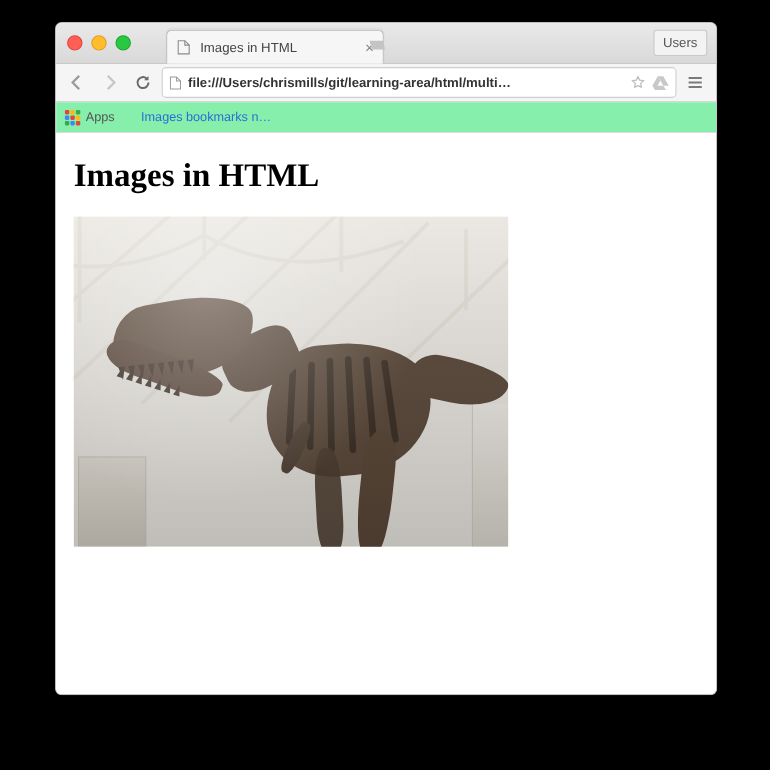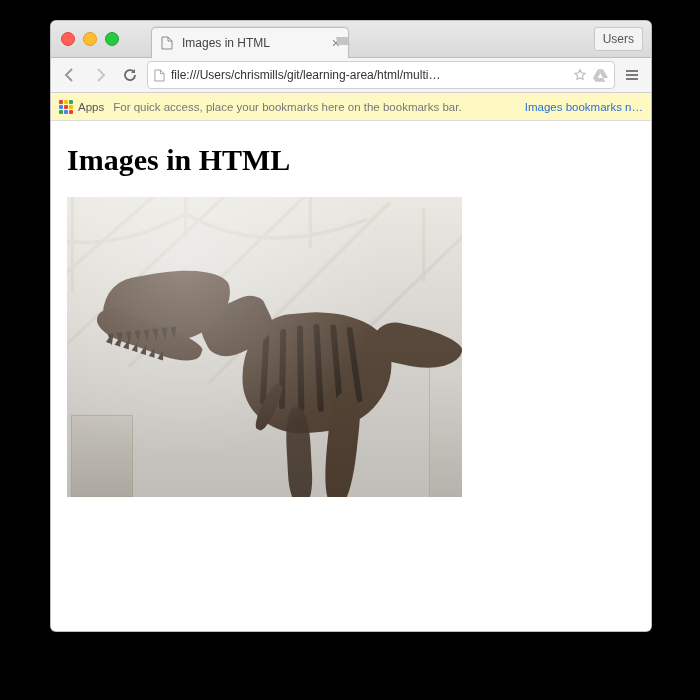--- a/index.html
+++ b/index.html
@@ -27,33 +27,33 @@
   .tab .favicon{width:14px;height:14px;display:flex;align-items:center;justify-content:center;color:#777;}
   .tab .title{flex:1;white-space:nowrap;overflow:hidden;text-overflow:ellipsis;}
   .tab .close{font-size:14px;color:#888;}
   .newtab{position:absolute;left:282px;top:10px;width:20px;height:20px;color:#888;display:flex;align-items:center;justify-content:center;}
   .profile{
     position:absolute;right:8px;top:6px;height:22px;padding:0 8px;
     background:#f3f3f3;border:1px solid #c8c8c8;border-radius:3px;
     font-size:12px;color:#555;display:flex;align-items:center;
   }
   
-  .toolbar{height:34px;background:#f5f5f5;border-bottom:1px solid #d0d0d0;display:flex;align-items:center;padding:0 6px;gap:4px;}
+  .toolbar{height:34px;background:#f5f5f5;border-bottom:1px solid #d0d0d0;display:flex;align-items:center;padding:0 6px;gap:4px;font-weight:bold;}
   .navbtn{width:26px;height:26px;display:flex;align-items:center;justify-content:center;color:#9a9a9a;}
   .navbtn.active{color:#5c5c5c;}
   .omnibox{
     flex:1;height:26px;border:1px solid #cfcfcf;border-radius:4px;background:#fff;
     display:flex;align-items:center;padding:0 6px;font-size:12px;color:#555;gap:6px;
   }
   .omni-icon{font-size:13px;color:#888;flex:0 0 auto;}
   .omni-url{flex:1;white-space:nowrap;overflow:hidden;text-overflow:ellipsis;color:#333;}
   .omni-right{display:flex;gap:6px;align-items:center;color:#bbb;}
   .menu-btn{width:26px;height:26px;display:flex;align-items:center;justify-content:center;color:#7a7a7a;}
   
-  .bookbar{height:27px;background:#fef9c3;border-bottom:1px solid #dcdcdc;display:flex;align-items:center;font-size:11.5px;color:#555;padding:0 8px;gap:9px;}
+  .bookbar{height:27px;background:#86efac;border-bottom:1px solid #dcdcdc;display:flex;align-items:center;font-size:11.5px;color:#555;padding:0 8px;gap:24px;}
   .apps{display:flex;align-items:center;gap:5px;}
   .apps-grid{width:14px;height:14px;display:grid;grid-template-columns:repeat(3,1fr);grid-template-rows:repeat(3,1fr);gap:1px;}
   .apps-grid span{width:100%;height:100%;border-radius:1px;}
   .bm-hint{color:#777;flex:1;white-space:nowrap;overflow:hidden;text-overflow:ellipsis;}
   .bm-link{color:#2a6fd6;white-space:nowrap;overflow:hidden;text-overflow:ellipsis;max-width:130px;}
   
   .content{padding:14px 16px 20px;background:#fff;height:calc(100% - 36px - 34px - 27px);overflow:hidden;}
   h1{font-family:Georgia,'Times New Roman',serif;font-weight:700;margin:8px 0 20px;font-size:30px;color:#000;}
   .img-frame{
     width:395px;height:300px;position:relative;overflow:hidden;margin-top:6px;
@@ -194,21 +194,20 @@
             <span style="background:#34a853"></span>
         <span style="background:#4285f4"></span>
             <span style="background:#ea4335"></span>
             <span style="background:#fbbc05"></span>
         <span style="background:#34a853"></span>
             <span style="background:#4285f4"></span>
             <span style="background:#ea4335"></span>
       </span>
       <span>Apps</span>
     </div>
-    <span class="bm-hint">For quick access, place your bookmarks here on the bookmarks bar.</span>
     <a class="bm-link">Images bookmarks n…</a>
   </div>
 
   <div class="content">
     <h1>Images in HTML</h1>
 
     <div class="img-frame" title="A T-Rex skeleton on display in a museum hall">
 
       <svg class="ceil-line" viewBox="0 0 400 300">
         <g stroke="#d4d0c6" stroke-width="3" fill="none">

